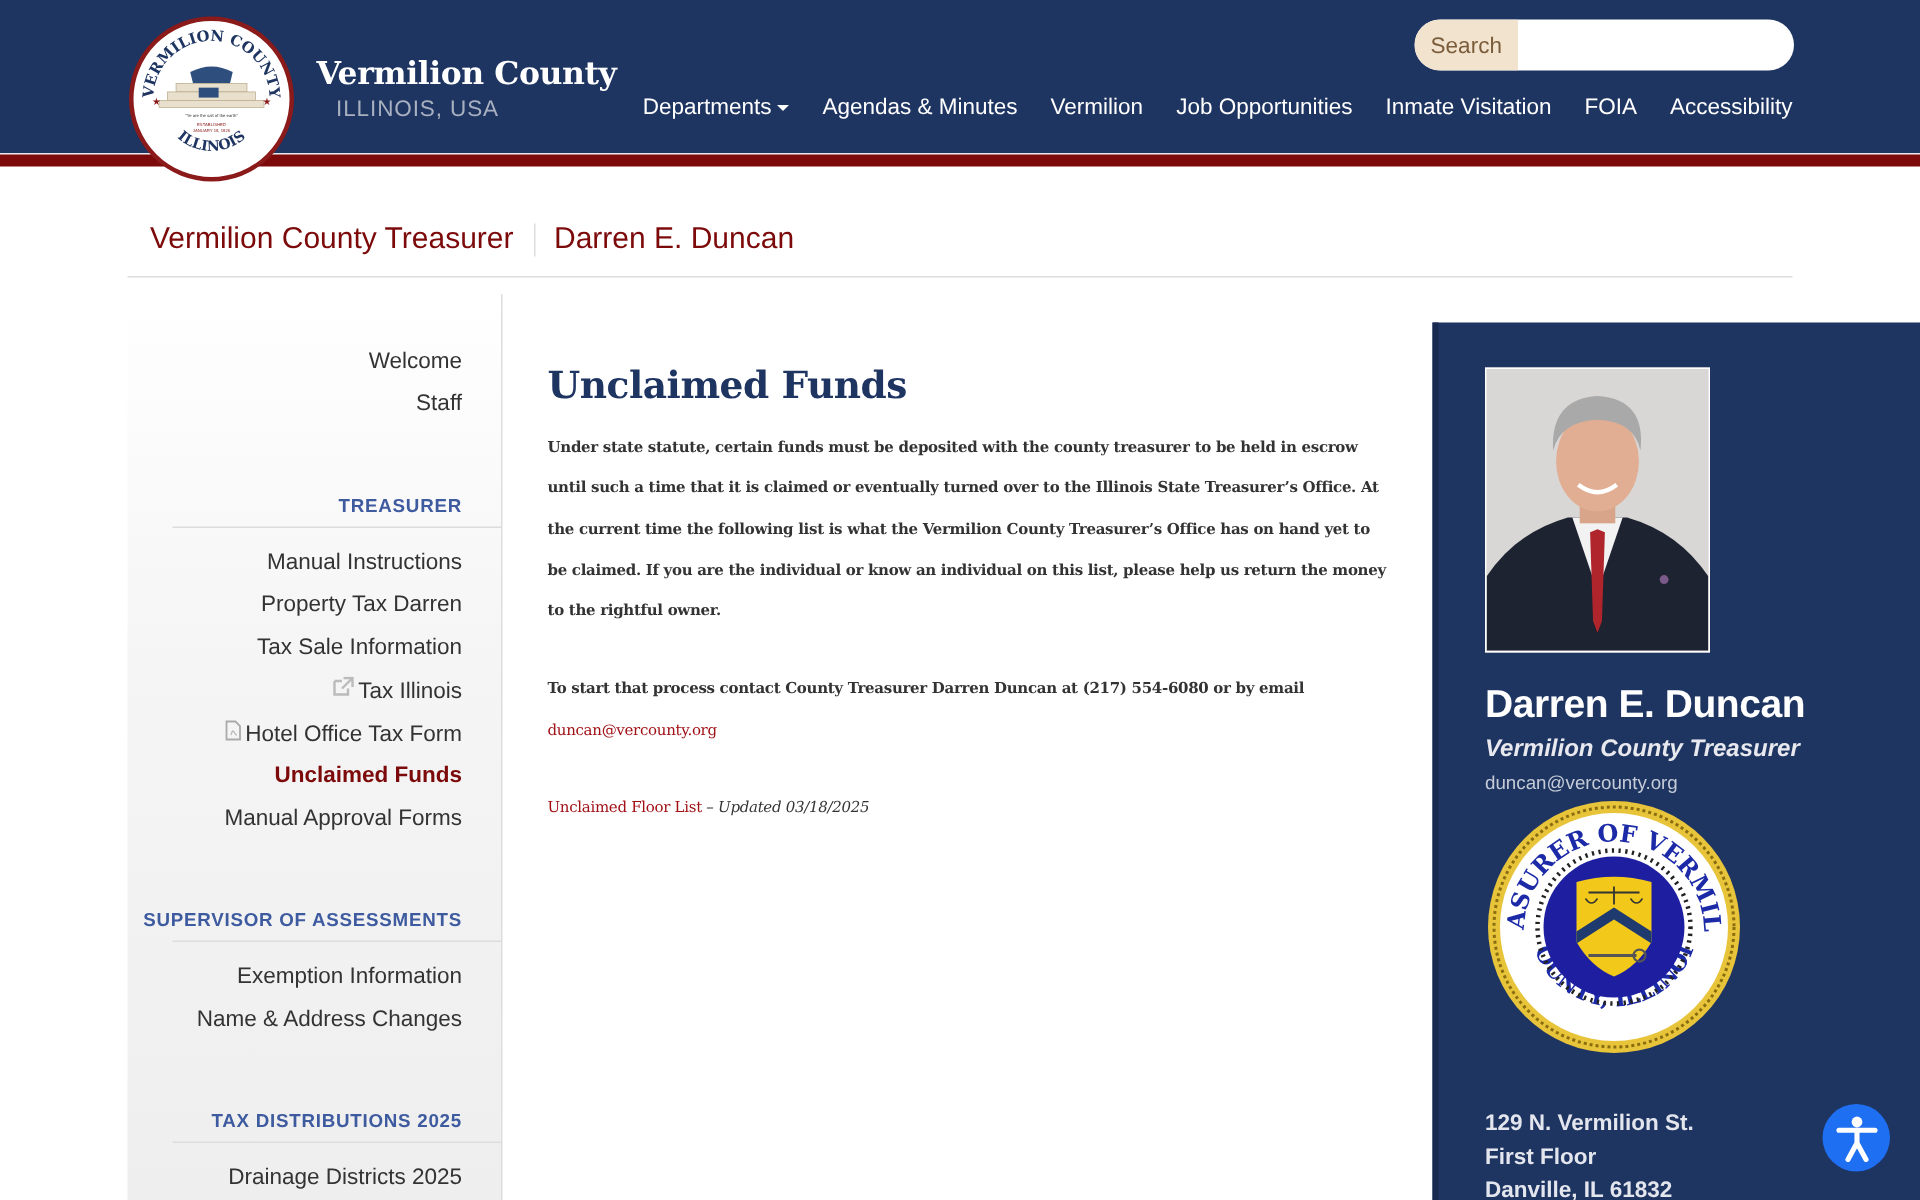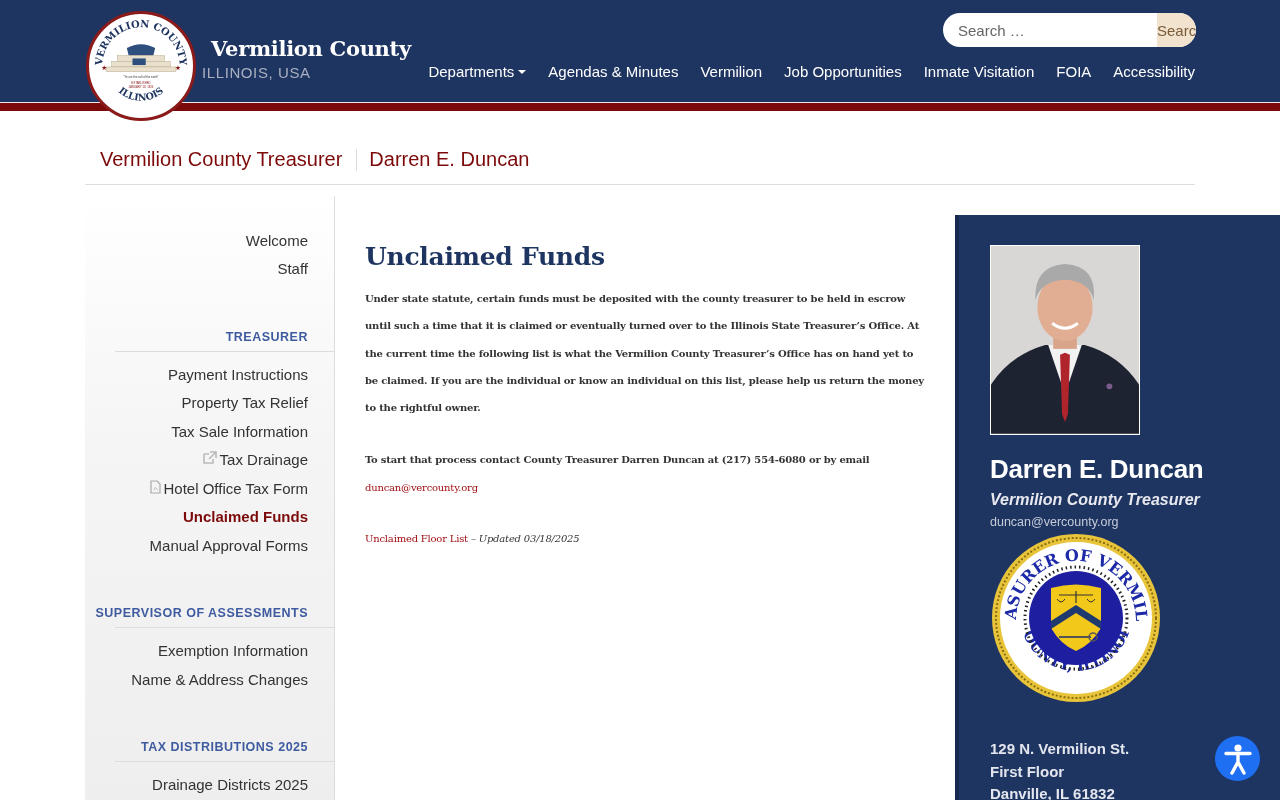--- a/index.html
+++ b/index.html
@@ -10,21 +10,21 @@
   .header { position: absolute; left: 0; top: 0; width: 1280px; height: 102px; background: #1e3461; }
   .header-line { position: absolute; left: 0; top: 102px; width: 1280px; height: 1px; background: #e8e8e8; }
   .header-red { position: absolute; left: 0; top: 103px; width: 1280px; height: 8px; background: #7d0a0a; }
 
   .seal { position: absolute; left: 86px; top: 11px; width: 110px; height: 110px; border-radius: 50%;
           background: #fff; border: 3px solid #8b1a1a; z-index: 5; overflow: hidden; }
   .seal svg { width: 100%; height: 100%; }
 
   .brand-title { position: absolute; left: 211px; top: 36px; font-family: "DejaVu Serif", serif; font-weight: bold;
                  font-size: 21px; color: #fff; letter-spacing: -0.3px; }
-  .brand-sub { position: absolute; left: 202px; top: 64px; font-size: 15px; color: #a8b0c0; letter-spacing: 0.6px; }
+  .brand-sub { position: absolute; left: 224px; top: 64px; font-size: 15px; color: #a8b0c0; letter-spacing: 0.6px; }
 
   .search { position: absolute; left: 943px; top: 13px; width: 253px; height: 34px; border-radius: 17px;
             background: #fff; overflow: hidden; display: flex; }
   .search-input { flex: 1; border: none; outline: none; padding-left: 15px; font-size: 15px; color: #666;
                   font-family: "Liberation Sans", sans-serif; background: transparent; }
   .search-input::placeholder { color: #666; }
   .search-btn { width: 69px; background: #f1e3cd; border: none; color: #7a5c3a; font-size: 15px;
                 font-family: "Liberation Sans", sans-serif; }
 
   .nav { position: absolute; top: 63px; right: 85px; display: flex; gap: 0; }
@@ -73,21 +73,20 @@
           display: flex; align-items: center; justify-content: center; z-index: 10; }
 </style>
 </head>
 <body>
 
 <div class="header">
   <div class="brand-title">Vermilion County</div>
   <div class="brand-sub">ILLINOIS, USA</div>
 
   <form class="search">
-    <input class="search-input" type="text" placeholder="Search …" style="">
     <button class="search-btn" type="submit">Search</button>
   </form>
 
   <nav class="nav">
     <span class="nav-item">
       <span>Departments</span>
       <span class="caret"></span>
     </span>
     <span class="nav-item">Agendas &amp; Minutes</span>
     <span class="nav-item">Vermilion</span>
@@ -128,31 +127,31 @@
   <a>Darren E. Duncan</a>
 </div>
 <div class="title-rule"></div>
 
 <aside class="sidebar">
   <a class="side-link" style="top:36px">Welcome</a>
   <a class="side-link" style="top:64px">Staff</a>
 
   <div class="side-head" style="top:134px">TREASURER</div>
   <div class="side-rule" style="top:155px"></div>
-  <a class="side-link" style="top:170px">Payment Instructions</a>
-  <a class="side-link" style="top:198px">Property Tax Relief</a>
+  <a class="side-link" style="top:170px">Manual Instructions</a>
+  <a class="side-link" style="top:198px">Property Tax Darren</a>
   <a class="side-link" style="top:227px">Tax Sale Information</a>
   <a class="side-link" style="top:255px">
     <span class="ico">
       <svg width="15" height="14" viewBox="0 0 15 14">
           <path d="M2 3 H7 M2 3 V12 H11 V8" stroke="#bbb" stroke-width="1.6" fill="none"></path>
           <path d="M8 1 H14 V7 M14 1 L7 8" stroke="#bbb" stroke-width="1.6" fill="none"></path>
         </svg>
     </span>
-    <span>Tax Drainage</span>
+    <span>Tax Illinois</span>
   </a>
   <a class="side-link" style="top:284px">
     <span class="ico">
       <svg width="11" height="14" viewBox="0 0 11 14">
           <path d="M1 1 H7 L10 4 V13 H1 Z" stroke="#aaa" stroke-width="1.2" fill="#f4f4f4"></path>
           <path d="M4 10 Q5 6 6 8 T8 10" stroke="#bbb" stroke-width="0.9" fill="none"></path>
         </svg>
     </span>
     <span>Hotel Office Tax Form</span>
   </a>

